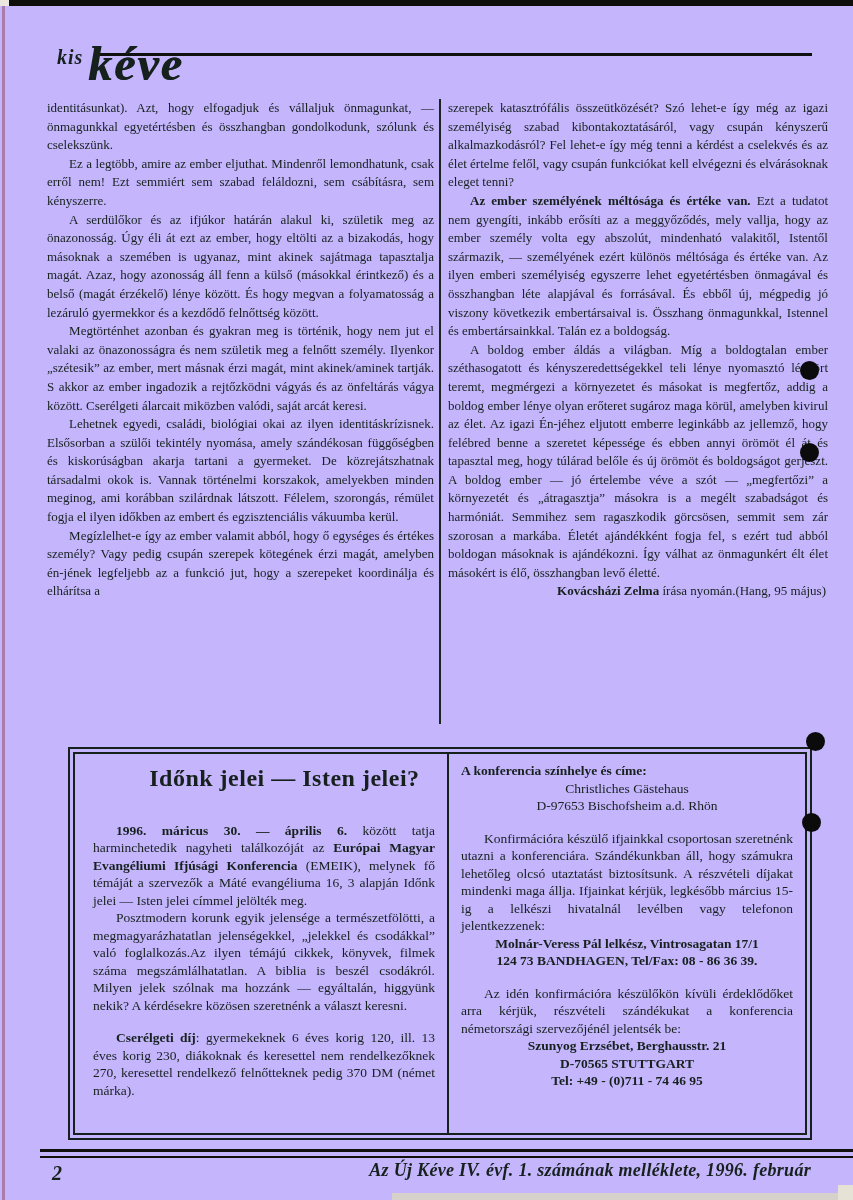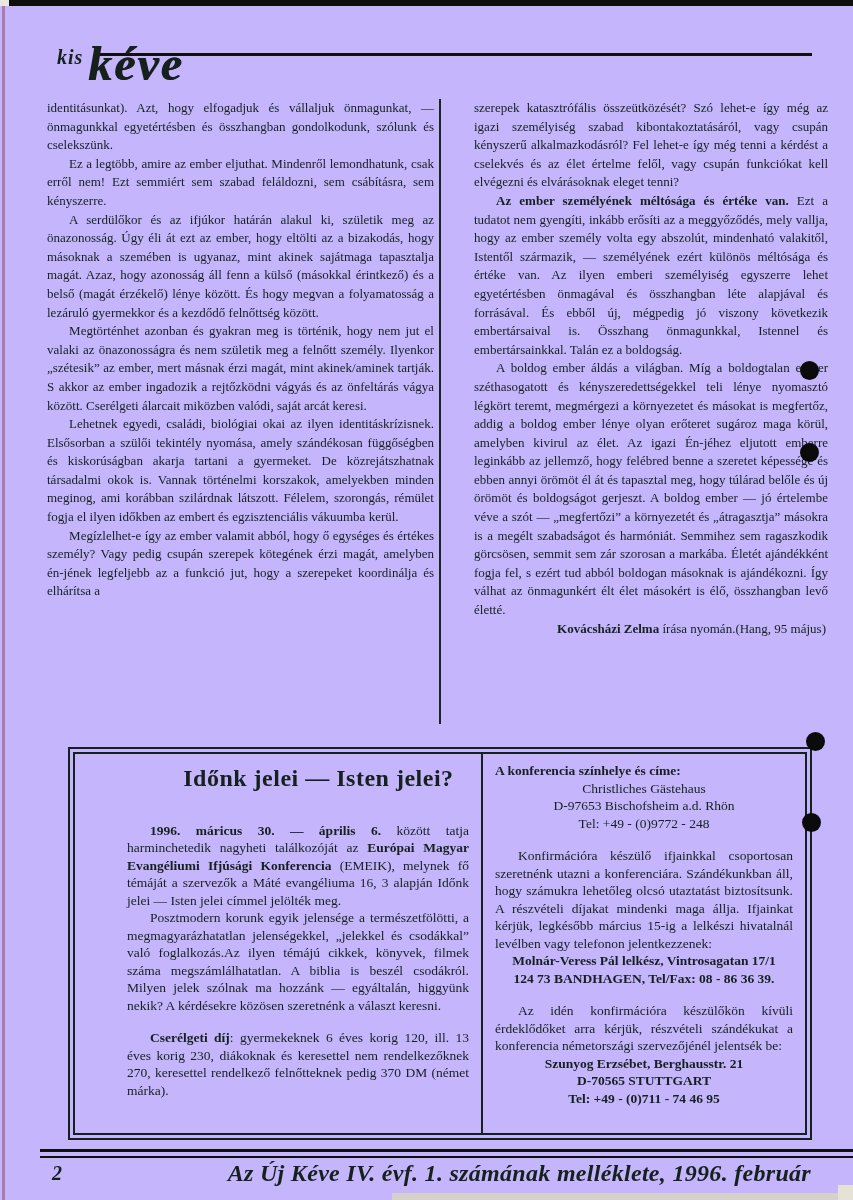--- a/index.html
+++ b/index.html
@@ -16,42 +16,42 @@
   .bottom-corner{position:absolute;right:0;bottom:0;width:15px;height:15px;background:#e6e2d6;}
   
   .logo-kis{position:absolute;left:57px;top:46px;font-style:italic;font-weight:700;font-size:20px;letter-spacing:1px;}
   .logo-keve{position:absolute;left:88px;top:36px;font-style:italic;font-weight:700;font-size:48px;letter-spacing:2px;text-shadow:0.7px 0 0 #16211d;z-index:2;}
   .masthead-rule{position:absolute;left:96px;top:53px;width:716px;height:3px;background:#10100e;z-index:1;}
   
   .columns{position:absolute;left:47px;top:99px;width:781px;height:625px;display:flex;}
   .col{text-align:justify;font-size:13px;line-height:18.6px;}
   .col-left{width:387px;}
   .col-divider{width:2px;background:#1a2420;margin-left:5px;margin-right:7px;}
-  .col-right{flex:1;margin-left:26px;}
+  .col-right{flex:1;}
   .page p{margin:0;text-indent:1.7em;}
   p.no-indent{text-indent:0;}
   .attribution{text-indent:0;text-align:right;padding-right:2px;margin-top:2px;}
   b{font-weight:700;}
   
   .box{position:absolute;left:68px;top:747px;width:744px;height:393px;border:2px solid #16211d;box-sizing:border-box;}
-  .box-inner{position:absolute;left:3px;top:3px;right:3px;bottom:3px;border:2px solid #16211d;display:flex;overflow:hidden;padding-left:34px;}
+  .box-inner{position:absolute;left:3px;top:3px;right:3px;bottom:3px;border:2px solid #16211d;display:flex;overflow:hidden;}
   .box-col{text-align:justify;font-size:13.5px;line-height:17.5px;box-sizing:border-box;overflow:hidden;}
   .box-left{width:372px;padding:9px 12px 0 18px;}
   .box-mid-divider{width:2px;background:#16211d;}
   .box-right{flex:1;padding:8px 12px 0 12px;}
   .box-title{font-size:24px;font-weight:700;text-align:center;text-indent:0;margin:7px 0 34px 0 !important;letter-spacing:.5px;}
   .fee-para{margin-top:15px !important;}
   .venue-heading{font-weight:700;text-align:left;text-indent:0 !important;}
   .center-line{text-align:center;text-indent:0 !important;}
   .bold-line{font-weight:700;text-align:center;text-indent:0 !important;}
   .box-right .body-para{margin-top:15px !important;}
   
   .footer-rule{position:absolute;left:40px;right:0;top:1149px;height:4px;border-top:3px solid #10100e;border-bottom:2px solid #10100e;}
   .page-number{position:absolute;left:52px;top:1162px;font-style:italic;font-weight:700;font-size:20px;}
-  .issue-info{position:absolute;right:42px;top:1160px;font-style:italic;font-weight:600;font-size:24px;letter-spacing:.3px;}
+  .issue-info{position:absolute;right:42px;top:1160px;font-style:italic;font-weight:600;font-size:18px;letter-spacing:.3px;}
   
   .hole{position:absolute;width:19px;height:19px;border-radius:50%;background:#0b0b0b;}
   .hole-1{left:800px;top:361px;}
   .hole-2{left:800px;top:443px;}
   .hole-3{left:806px;top:732px;}
   .hole-4{left:802px;top:813px;}
 </style>
 </head>
 <body>
 
@@ -91,21 +91,20 @@
         <p class="box-title">Időnk jelei — Isten jelei?</p>
         <p><b>1996. máricus 30. — április 6.</b><span> között tatja harminchetedik nagyheti találkozóját az </span><b>Európai Magyar Evangéliumi Ifjúsági Konferencia</b><span> (EMEIK), melynek fő témáját a szervezők a Máté evangéliuma 16, 3 alapján Időnk jelei — Isten jelei címmel jelölték meg.</span></p>
         <p>Posztmodern korunk egyik jelensége a természetfölötti, a megmagyarázhatatlan jelenségekkel, „jelekkel és csodákkal” való foglalkozás.Az ilyen témájú cikkek, könyvek, filmek száma megszámlálhatatlan. A biblia is beszél csodákról. Milyen jelek szólnak ma hozzánk — egyáltalán, higgyünk nekik? A kérdésekre közösen szeretnénk a választ keresni.</p>
         <p class="fee-para"><b>Cserélgeti díj</b><span>: gyermekeknek 6 éves korig 120, ill. 13 éves korig 230, diákoknak és keresettel nem rendelkezőknek 270, keresettel rendelkező felnőtteknek pedig 370 DM (német márka).</span></p>
       </div>
       <div class="box-mid-divider"></div>
       <div class="box-col box-right">
         <p class="venue-heading">A konferencia színhelye és címe:</p>
         <p class="center-line">Christliches Gästehaus</p>
         <p class="center-line">D-97653 Bischofsheim a.d. Rhön</p>
-        <p class="center-line">Tel: +49 - (0)9772 - 248</p>
         <p class="body-para">Konfirmációra készülő ifjainkkal csoportosan szeretnénk utazni a konferenciára. Szándékunkban áll, hogy számukra lehetőleg olcsó utaztatást biztosítsunk. A részvételi díjakat mindenki maga állja. Ifjainkat kérjük, legkésőbb március 15-ig a lelkészi hivatalnál levélben vagy telefonon jelentkezzenek:</p>
         <p class="bold-line">Molnár-Veress Pál lelkész, Vintrosagatan 17/1</p>
         <p class="bold-line">124 73 BANDHAGEN, Tel/Fax: 08 - 86 36 39.</p>
         <p class="body-para">Az idén konfirmációra készülőkön kívüli érdeklődőket arra kérjük, részvételi szándékukat a konferencia németországi szervezőjénél jelentsék be:</p>
         <p class="bold-line">Szunyog Erzsébet, Berghausstr. 21</p>
         <p class="bold-line">D-70565 STUTTGART</p>
         <p class="bold-line">Tel: +49 - (0)711 - 74 46 95</p>
       </div>
     </div>
   </div>

